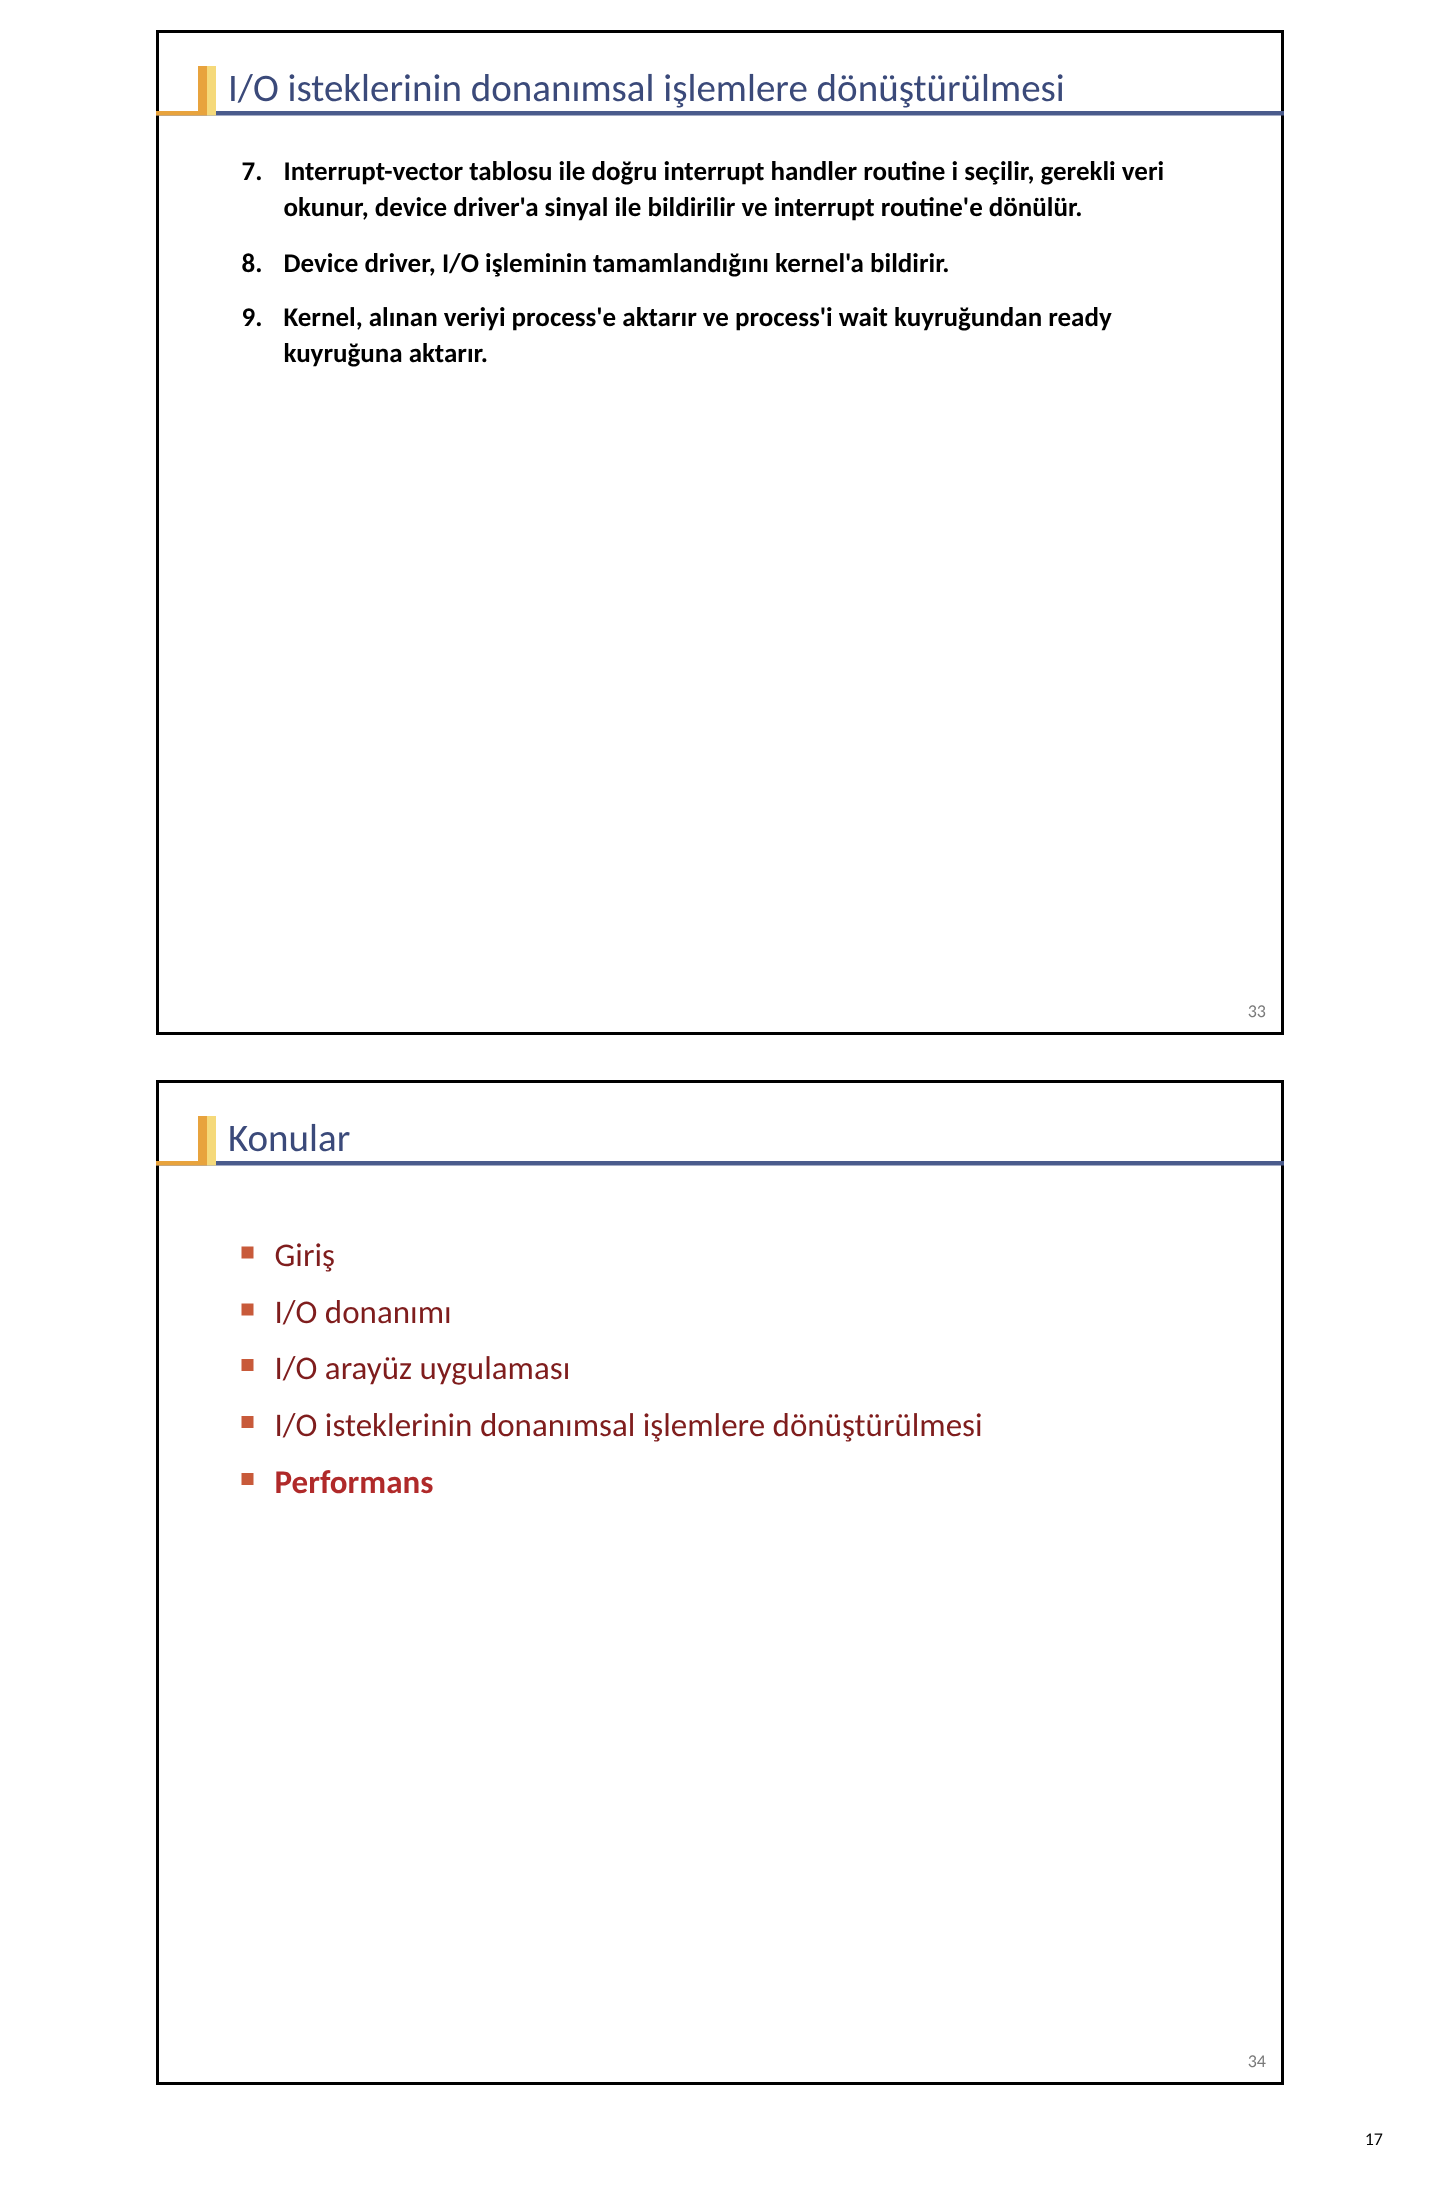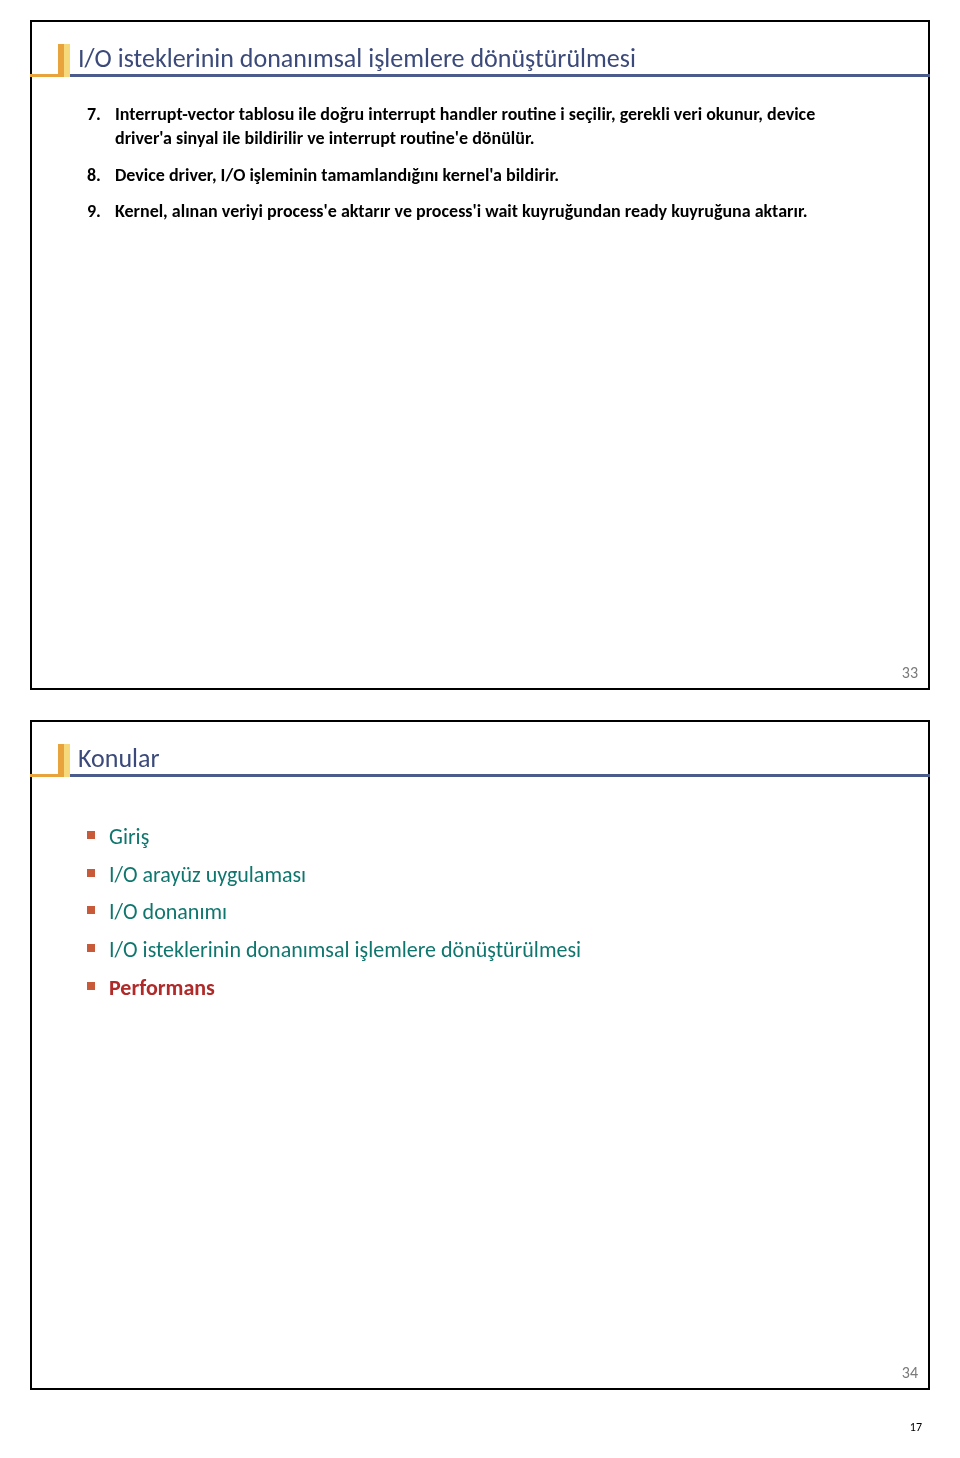--- a/index.html
+++ b/index.html
@@ -4,21 +4,21 @@
 <style>
   body {
     margin: 0;
     padding: 0;
     background: #fff;
     font-family: Calibri, Arial, sans-serif;
     width: 960px;
   }
   .slide {
     position: relative;
-    width: 900px;
+    width: 752px;
     height: 670px;
     margin: 20px auto 30px auto;
     border: 2px solid #000;
     box-sizing: border-box;
     background: #fff;
   }
   .title-bar {
     position: absolute;
     top: 22px;
     left: -2px;
@@ -102,31 +102,31 @@
   .bullet-list .bsquare {
     width: 8px;
     height: 8px;
     background: #c85a3a;
     margin-top: 9px;
     margin-right: 14px;
     flex-shrink: 0;
   }
   .bullet-list .btext {
     font-size: 22px;
-    color: #0f766e;
+    color: #7f1d1d;
   }
   .bullet-list .btext.red {
     color: #b02a2a;
     font-weight: bold;
   }
   .page-num {
     position: absolute;
     right: 10px;
     bottom: 6px;
-    font-size: 16px;
+    font-size: 12px;
     color: #7a7a7a;
   }
   .footer-num {
     width: 900px;
     margin: 0 auto 10px auto;
     text-align: right;
     font-size: 12px;
     color: #000;
     padding-right: 8px;
     box-sizing: border-box;
@@ -175,25 +175,25 @@
     <div class="title-text">Konular</div>
   </div>
   <div class="content" style="top:100px;">
     <div class="bullet-list">
       <div class="bitem">
         <div class="bsquare"></div>
         <div class="btext">Giriş</div>
       </div>
       <div class="bitem">
         <div class="bsquare"></div>
+        <div class="btext">I/O donanımı</div>
+      </div>
+      <div class="bitem">
+        <div class="bsquare"></div>
         <div class="btext">I/O arayüz uygulaması</div>
-      </div>
-      <div class="bitem">
-        <div class="bsquare"></div>
-        <div class="btext">I/O donanımı</div>
       </div>
       <div class="bitem">
         <div class="bsquare"></div>
         <div class="btext">I/O isteklerinin donanımsal işlemlere dönüştürülmesi</div>
       </div>
       <div class="bitem">
         <div class="bsquare"></div>
         <div class="btext red">Performans</div>
       </div>
     </div>

